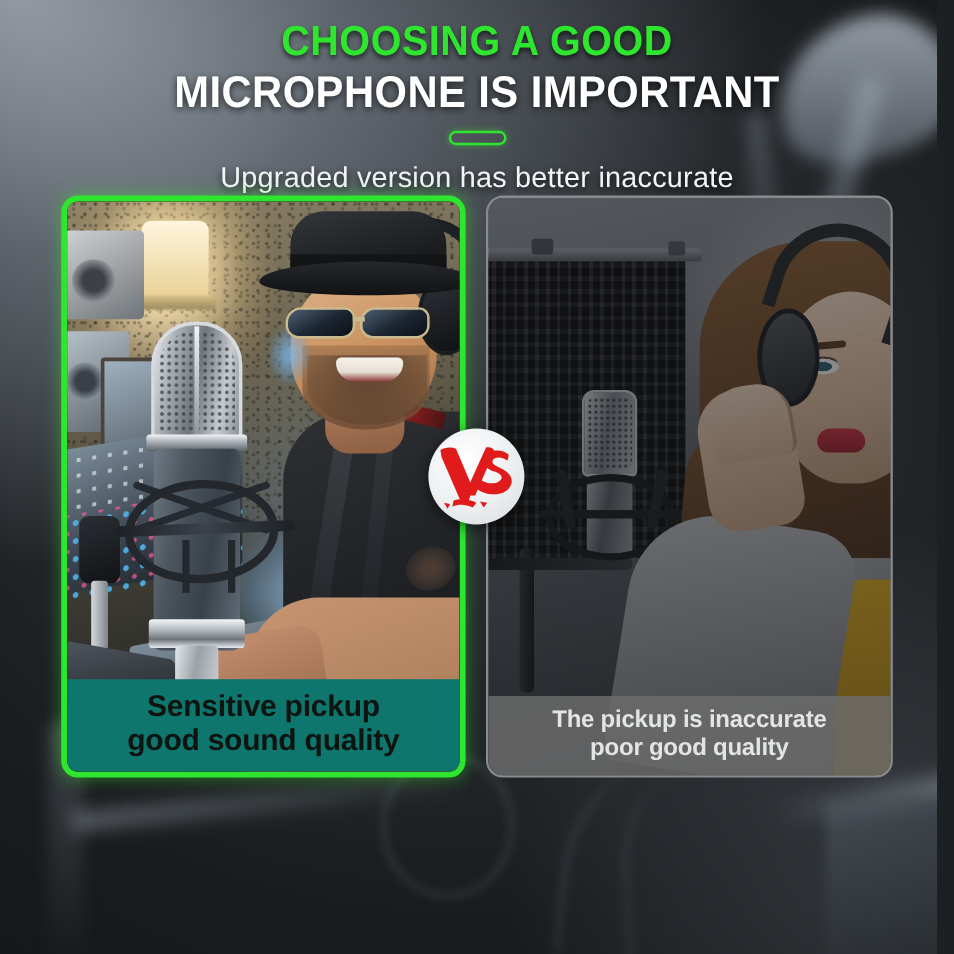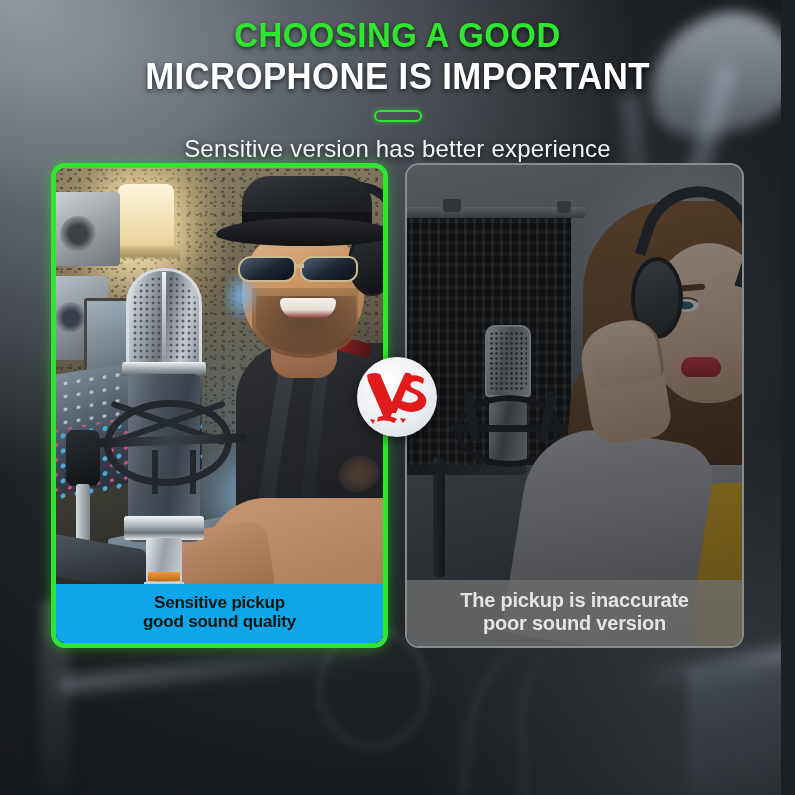--- a/index.html
+++ b/index.html
@@ -595,23 +595,23 @@
   
   .caption {
     position:absolute; left:0; right:0; bottom:0;
     padding:9px 6px 12px;
     text-align:center;
     line-height:1.12;
     font-weight:bold;
     letter-spacing:-.2px;
   }
   .caption-good {
-    background:#0ea5e9;
+    background:#0f766e;
     color:#0e1410;
-    font-size:17px;
+    font-size:25px;
   }
   .caption-bad {
     background:rgba(108,108,108,.82);
     color:#e2e4e6;
     font-size:20px;
   }
   .caption .l2 { display:block;text-align:center; }
 
   
   .vs-badge {
@@ -643,21 +643,21 @@
     <div class="bg-box"></div>
     <div class="bg-vignette"></div>
   </div>
 
   <div class="header">
     <div class="title-line1">CHOOSING A GOOD</div>
     <div class="title-line2">MICROPHONE IS IMPORTANT</div>
     <div class="divider-wrap">
       <span class="divider-pill"></span>
     </div>
-    <div class="subtitle">Sensitive version has better experience</div>
+    <div class="subtitle">Upgraded version has better inaccurate</div>
   </div>
 
   <div class="panels">
 
     <div class="panel panel-good">
       <div class="photo ph-left">
         <div class="wall-tex"></div>
         <div class="lamp"></div>
         <div class="lamp-fringe"></div>
 
@@ -758,21 +758,21 @@
         <div class="w-hair-front"></div>
         <div class="w-arm"></div>
         <div class="w-hand"></div>
         <div class="w-fingers"></div>
 
         <div class="ph-right-dim"></div>
       </div>
 
       <div class="caption caption-bad">
         <span class="l1">The pickup is inaccurate</span>
-        <span class="l2">poor sound version</span>
+        <span class="l2">poor good quality</span>
       </div>
     </div>
   </div>
 
   <div class="vs-badge">
     <svg width="66" height="56" viewBox="0 0 66 56" aria-hidden="true">
       <g fill="#e11b1b">
 
         <path d="M3 6 C6 4 12 3 16 5 L30 38 L26 50 L20 49 L4 12 Z"></path>
         <path d="M41 4 C44 3 47 4 48 7 L32 44 L25 44 L27 35 Z"></path>

